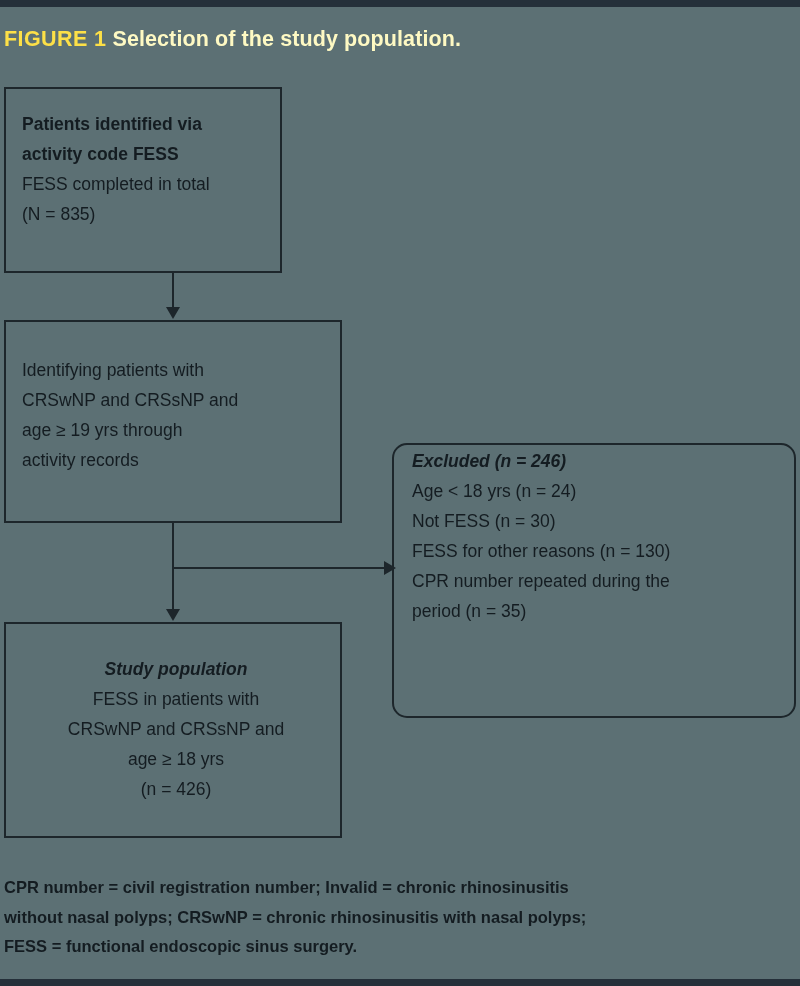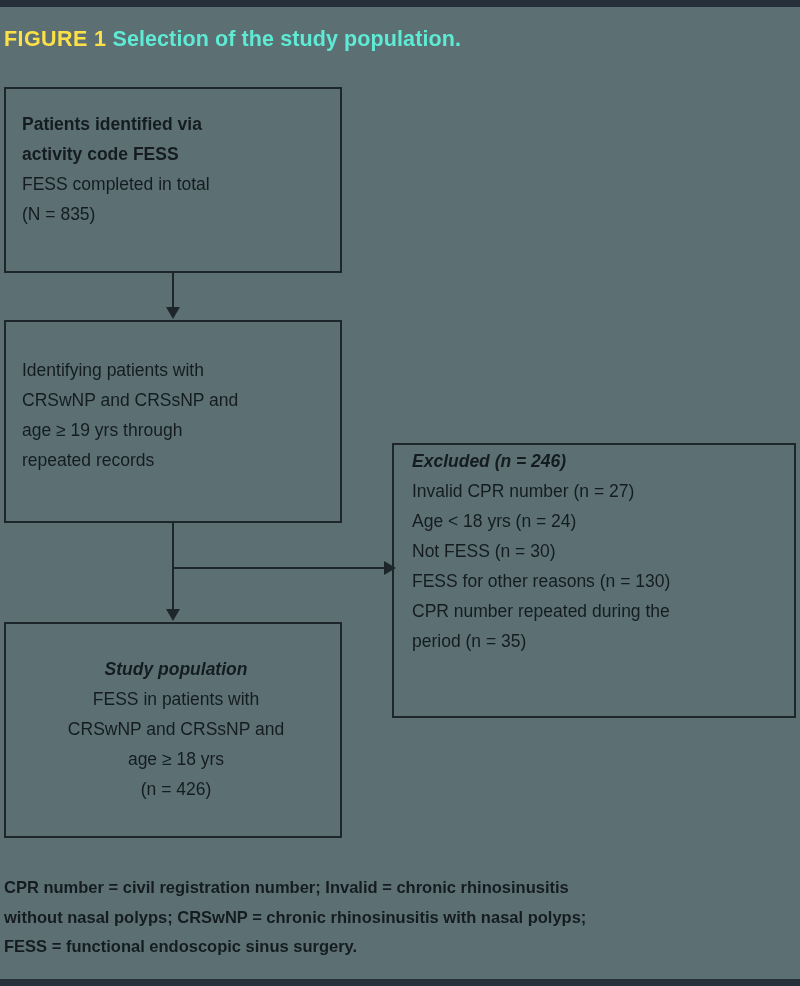--- a/index.html
+++ b/index.html
@@ -39,21 +39,21 @@
     font-size: 21.5px;
     font-weight: bold;
     letter-spacing: 0.1px;
     white-space: nowrap;
   }
   .fig-title .fig-label {
     color: #fde047;
     letter-spacing: 0.4px;
   }
   .fig-title .fig-caption {
-    color: #5eead4;
+    color: #fef9c3;
     font-weight: bold;
   }
 
   .box {
     position: absolute;
     box-sizing: border-box;
     border: 2px solid #1d262b;
     background: transparent;
     padding: 0;
   }
@@ -62,30 +62,30 @@
     left: 16px;
     right: 10px;
     font-size: 17.5px;
     line-height: 30px;
     color: #141c21;
   }
   .box .txt .b { font-weight: bold; }
   .box .txt .i { font-style: italic; font-weight: bold; }
 
   
-  #box-identified { left: 4px;  top: 87px;  width: 338px; height: 186px; }
+  #box-identified { left: 4px;  top: 87px;  width: 278px; height: 186px; }
   #box-identified .txt { top: 20px; }
 
   #box-identifying { left: 4px;  top: 320px; width: 338px; height: 203px; }
   #box-identifying .txt { top: 33px; }
 
   #box-study { left: 4px; top: 622px; width: 338px; height: 216px; text-align: center; }
   #box-study .txt { top: 30px; }
 
-  #box-excluded { left: 392px; top: 443px; width: 404px; height: 275px; }
+  #box-excluded { left: 392px; top: 443px; width: 404px; height: 275px; border-radius: 15px; }
   #box-excluded .txt { top: 1px; left: 18px; }
 
   
   .vline {
     position: absolute;
     width: 2px;
     background: #1d262b;
   }
   .hline {
     position: absolute;
@@ -150,33 +150,32 @@
   </div>
 
   <div class="vline" id="arrow1-line"></div>
   <div class="arrowhead-down" id="arrow1-head"></div>
 
   <div class="box" id="box-identifying">
     <div class="txt">
       <div>Identifying patients with</div>
       <div>CRSwNP and CRSsNP and</div>
       <div>age ≥ 19 yrs through</div>
-      <div>repeated records</div>
+      <div>activity records</div>
     </div>
   </div>
 
   <div class="vline" id="arrow2-line"></div>
   <div class="arrowhead-down" id="arrow2-head"></div>
   <div class="hline" id="branch-h"></div>
   <div class="arrowhead-right" id="branch-head"></div>
 
   <div class="box" id="box-excluded">
     <div class="txt">
       <div class="i">Excluded (n = 246)</div>
-      <div>Invalid CPR number (n = 27)</div>
       <div>Age &lt; 18 yrs (n = 24)</div>
       <div>Not FESS (n = 30)</div>
       <div>FESS for other reasons (n = 130)</div>
       <div>CPR number repeated during the</div>
       <div>period (n = 35)</div>
     </div>
   </div>
 
   <div class="box" id="box-study">
     <div class="txt">

